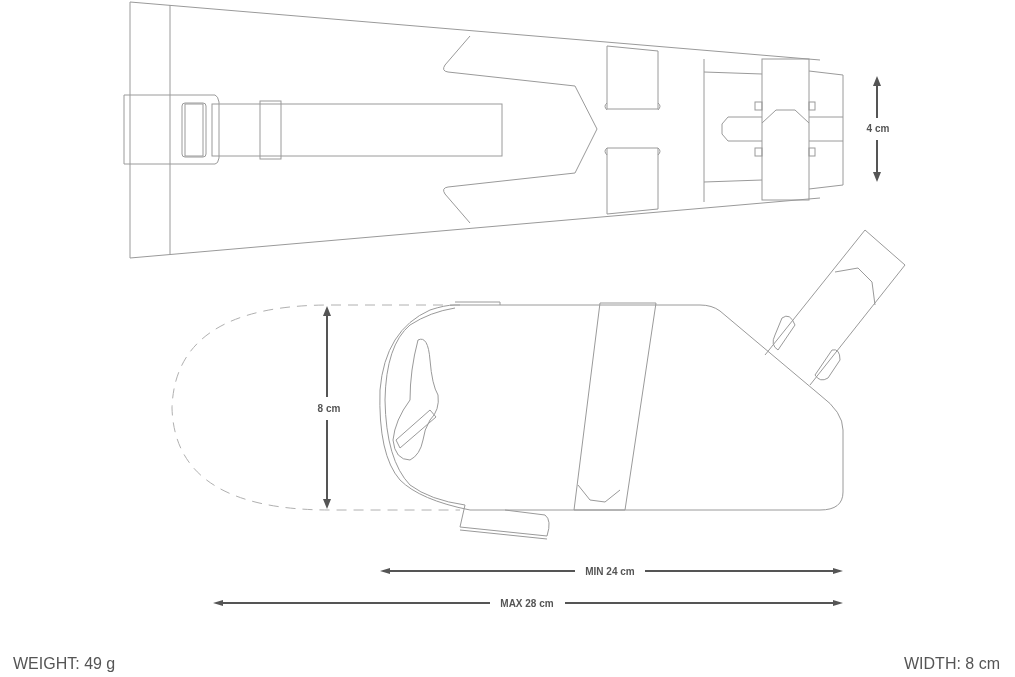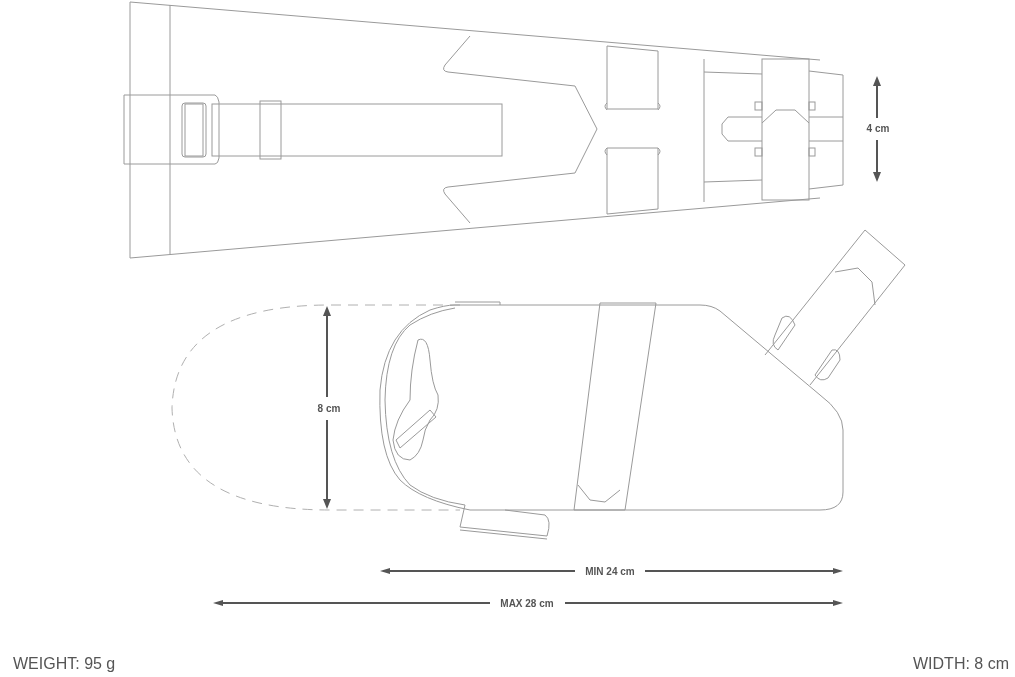--- a/index.html
+++ b/index.html
@@ -6,21 +6,21 @@
   body { width: 1015px; height: 677px; position: relative; overflow: hidden;
          font-family: "Liberation Sans", sans-serif; }
   svg.drawing { position: absolute; left: 0; top: 0; }
   .ln { fill: none; stroke: #9a9a9a; stroke-width: 1; }
   .dash { fill: none; stroke: #b0b0b0; stroke-width: 1; stroke-dasharray: 10 7; }
   .dim { stroke: #555; stroke-width: 2; fill: none; }
   .dimlabel { font-family: "Liberation Sans", sans-serif; font-size: 10px; font-weight: bold; fill: #555; }
   .spec { position: absolute; top: 655px; font-size: 16px; color: #555; white-space: nowrap; }
   .spec .k { font-weight: normal; }
   #weight { left: 13px; }
-  #width { right: 6px; }
+  #width { right: 15px; }
 </style>
 </head>
 <body>
 
 <svg class="drawing" width="1015" height="677" viewBox="0 0 1015 677">
 
   <g>
 
     <path class="ln" d="M130 2 L820 60 M130 258 L820 198 M130 2 L130 258"></path>
     <line class="ln" x1="170" y1="5" x2="170" y2="254"></line>
@@ -103,18 +103,18 @@
     <line class="dim" x1="218" y1="603" x2="490" y2="603"></line>
     <line class="dim" x1="565" y1="603" x2="838" y2="603"></line>
     <path d="M223 600 L213 603 L223 606 Z" fill="#555"></path>
     <path d="M833 600 L843 603 L833 606 Z" fill="#555"></path>
     <text class="dimlabel" x="527" y="607" text-anchor="middle">MAX 28 cm</text>
   </g>
 </svg>
 
 <div id="weight" class="spec">
   <span class="k">WEIGHT:</span>
-  <span>95 g</span>
+  <span>49 g</span>
 </div>
 <div id="width" class="spec">
   <span class="k">WIDTH:</span>
   <span>8 cm</span>
 </div>
 
 </body></html>

